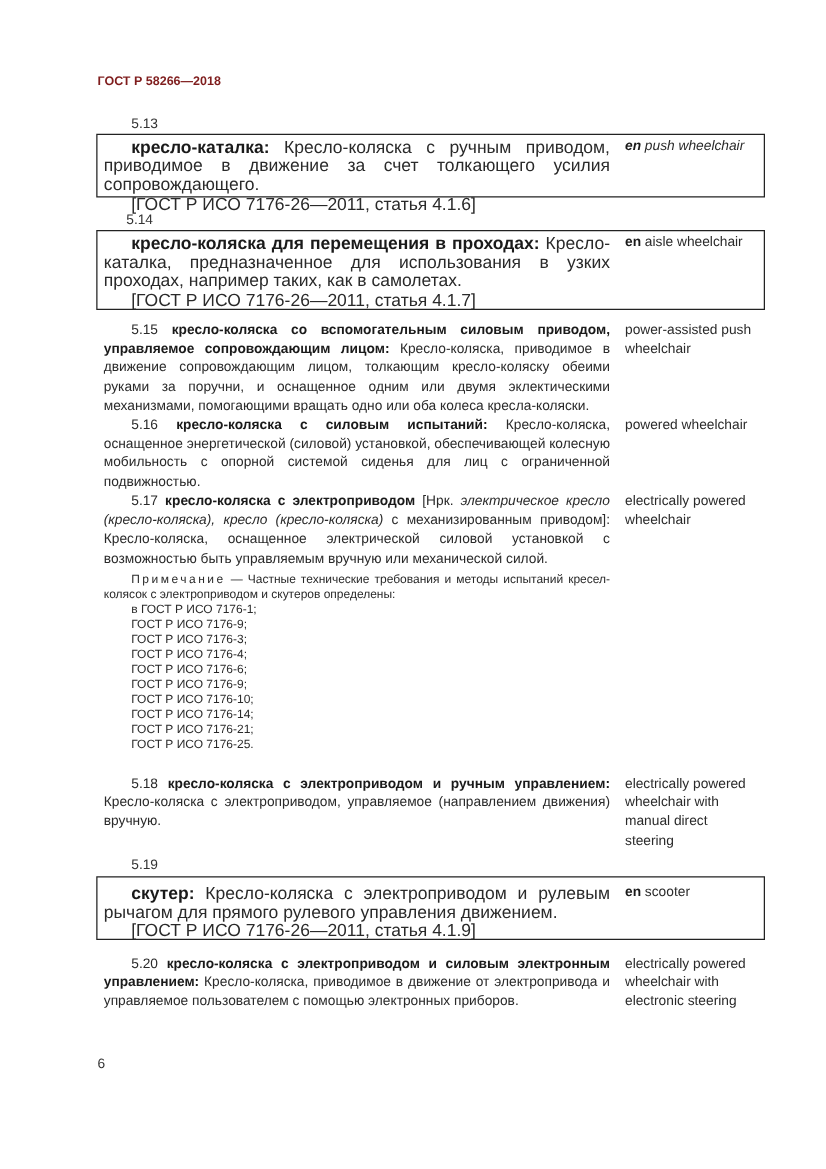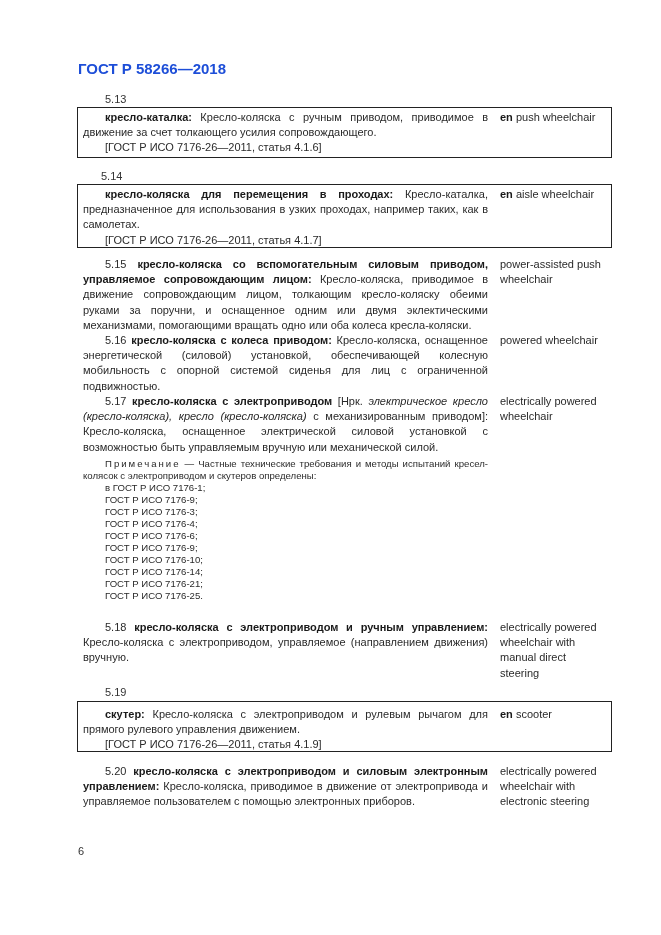--- a/index.html
+++ b/index.html
@@ -1,22 +1,22 @@
 <!DOCTYPE html>
 <html><head>
 <meta charset="utf-8">
 <style>
   html, body { margin: 0; padding: 0; background: #ffffff; }
   body { width: 661px; height: 935px; position: relative; overflow: hidden;
          font-family: "Liberation Sans", sans-serif; color: #2a2a2a; }
   .abs { position: absolute; }
-  .header { left: 78px; top: 60px; font-size: 15px; font-weight: bold; color: #1d4ed8; }
+  .header { left: 78px; top: 60px; font-size: 10px; font-weight: bold; color: #7f1d1d; }
   .num { font-size: 11px; color: #333; }
   .box { position: absolute; left: 77px; width: 535px; border: 1px solid #222; box-sizing: border-box; }
-  .main { position: absolute; left: 83px; width: 405px; font-size: 11px; line-height: 15.2px; text-align: justify; }
+  .main { position: absolute; left: 83px; width: 405px; font-size: 14px; line-height: 15.2px; text-align: justify; }
   .main-nobox { position: absolute; left: 83px; width: 405px; font-size: 11px; line-height: 15.2px; text-align: justify; }
   .en { position: absolute; left: 500px; width: 110px; font-size: 11px; line-height: 15.2px; }
   .indent { text-indent: 22px; display: block; }
   .ref { padding-left: 22px; display: block; }
   b { font-weight: bold; color: #1a1a1a; }
   i { font-style: italic; }
   .note { position: absolute; left: 83px; width: 405px; font-size: 9.6px; line-height: 12px; text-align: justify; }
   .note-label { letter-spacing: 2px; }
   .note-list { padding-left: 22px; }
   .note-list div { line-height: 12px; }
@@ -26,37 +26,37 @@
 <body>
 
 <div class="abs header">ГОСТ Р 58266—2018</div>
 
 <div class="abs num" style="left:105px; top:93px;">5.13</div>
 <div class="box" style="top:107px; height:51px;"></div>
 <div class="main" style="top:110px;">
   <span class="indent"><b>кресло-каталка:</b><span> Кресло-коляска с ручным приводом, приводимое в движение за счет толкающего усилия сопровождающего.</span></span>
   <span class="ref">[ГОСТ Р ИСО 7176-26—2011, статья 4.1.6]</span>
 </div>
-<div class="en" style="top:110px;"><b>en</b><span> push wheelchair</span></div>
+<div class="en" style="top:110px;font-style:italic;"><b>en</b><span> push wheelchair</span></div>
 
 <div class="abs num" style="left:101px; top:170px;">5.14</div>
 <div class="box" style="top:184px; height:64px;"></div>
 <div class="main" style="top:187px;">
   <span class="indent"><b>кресло-коляска для перемещения в проходах:</b><span> Кресло-каталка, предназначенное для использования в узких проходах, например таких, как в самолетах.</span></span>
   <span class="ref">[ГОСТ Р ИСО 7176-26—2011, статья 4.1.7]</span>
 </div>
 <div class="en" style="top:187px;"><b>en</b><span> aisle wheelchair</span></div>
 
 <div class="main-nobox" style="top:257px;">
   <span class="indent"><span>5.15</span> <b>кресло-коляска со вспомогательным силовым приводом, управляемое сопровождающим лицом:</b><span> Кресло-коляска, приводимое в движение сопровождающим лицом, толкающим кресло-коляску обеими руками за поручни, и оснащенное одним или двумя эклектическими механизмами, помогающими вращать одно или оба колеса кресла-коляски.</span></span>
 </div>
 <div class="en" style="top:257px; left:500px; width:115px;">power-assisted push wheelchair</div>
 
 <div class="main-nobox" style="top:333px;">
-  <span class="indent"><span>5.16</span> <b>кресло-коляска с колеса приводом:</b><span> Кресло-коляска, оснащенное энергетической (силовой) установкой, обеспечивающей колесную мобильность с опорной системой сиденья для лиц с ограниченной подвижностью.</span></span>
+  <span class="indent"><span>5.16</span> <b>кресло-коляска с силовым испытаний:</b><span> Кресло-коляска, оснащенное энергетической (силовой) установкой, обеспечивающей колесную мобильность с опорной системой сиденья для лиц с ограниченной подвижностью.</span></span>
 </div>
 <div class="en" style="top:333px;">powered wheelchair</div>
 
 <div class="main-nobox" style="top:394px;">
   <span class="indent"><span>5.17</span> <b>кресло-коляска с электроприводом</b><span> [Нрк. </span><i>электрическое кресло (кресло-коляска), кресло (кресло-коляска)</i><span> с механизированным приводом]: Кресло-коляска, оснащенное электрической силовой установкой с возможностью быть управляемым вручную или механической силой.</span></span>
 </div>
 <div class="en" style="top:394px;">electrically powered wheelchair</div>
 
 <div class="note" style="top:458px;">
   <span class="indent"><span class="note-label">Примечание</span><span> — Частные технические требования и методы испытаний кресел-колясок с электроприводом и скутеров определены:</span></span>

